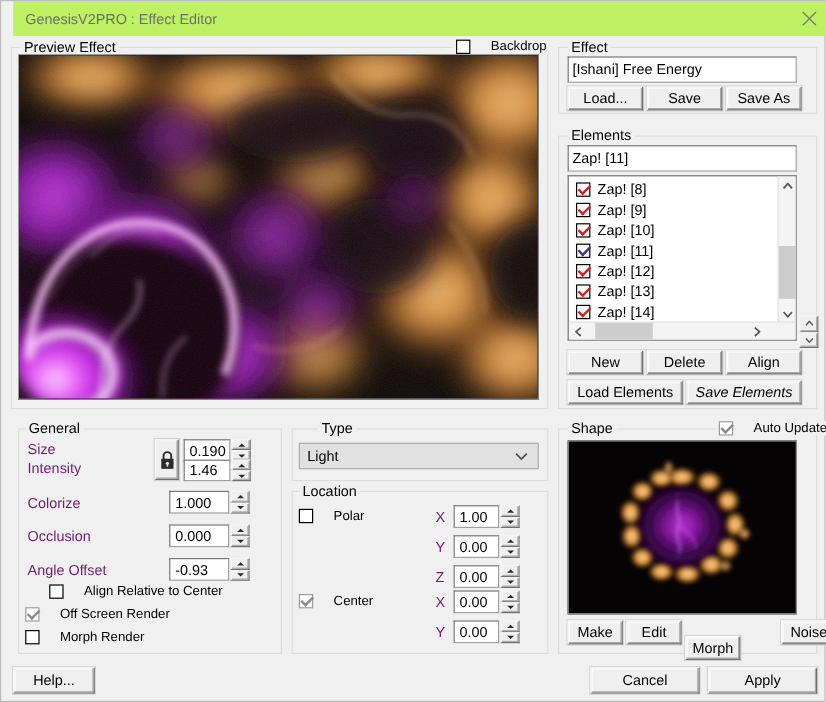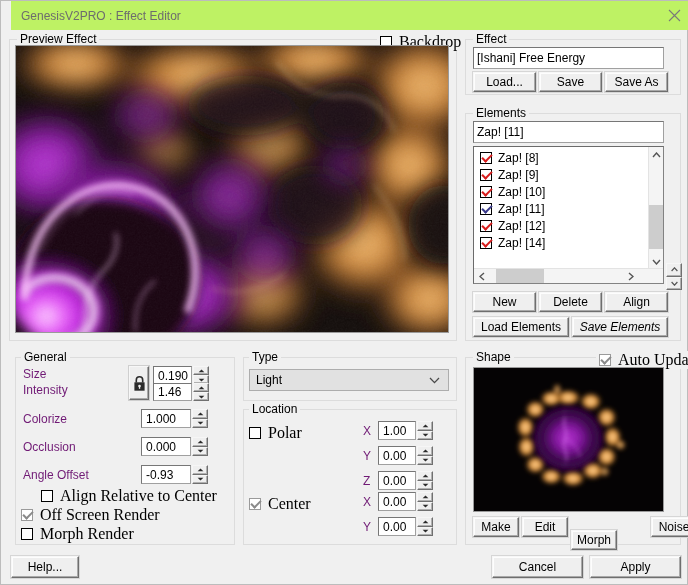--- a/index.html
+++ b/index.html
@@ -21,21 +21,21 @@
   .group-label{position:absolute;background:#f0f0f0;padding:0 3px;font-size:12px;line-height:12px;color:#000;white-space:nowrap;}
   
   .preview-frame{position:absolute;left:14px;top:44px;width:434px;height:288px;border:1px solid #9a9a9a;box-sizing:border-box;background:#000;overflow:hidden;}
   .preview-canvas{position:absolute;left:0;top:0;width:100%;height:100%;}
   
   .cb{display:inline-block;width:12px;height:12px;border:1px solid #000;background:#fff;box-sizing:border-box;position:relative;vertical-align:middle;}
   .cb.red::after{content:"";position:absolute;left:1px;top:1px;width:8px;height:4px;border-left:2px solid #d81d1d;border-bottom:2px solid #d81d1d;transform:rotate(-45deg);}
   .cb.blue::after{content:"";position:absolute;left:1px;top:1px;width:8px;height:4px;border-left:2px solid #3a3a8a;border-bottom:2px solid #3a3a8a;transform:rotate(-45deg);}
   .cb.grey{border-color:#9a9a9a;}
   .cb.grey::after{content:"";position:absolute;left:1px;top:1px;width:8px;height:4px;border-left:2px solid #8a8a8a;border-bottom:2px solid #8a8a8a;transform:rotate(-45deg);}
-  .cb-row{position:absolute;display:flex;align-items:center;gap:7px;white-space:nowrap;font-size:16px;font-family:Liberation Serif, serif;}
+  .cb-row{position:absolute;display:flex;align-items:center;gap:17px;white-space:nowrap;font-size:11px;}
   
   .btn{
     position:absolute;box-sizing:border-box;
     background:#efefef;
     border:1px solid #f7f7f7;
     border-right-color:#6e6e6e;border-bottom-color:#6e6e6e;
     box-shadow:inset -1px -1px 0 #a9a9a9, inset 1px 1px 0 #fdfdfd, 0 0 0 1px #d6d6d6;
     display:flex;align-items:center;justify-content:center;
     font-size:12px;color:#000;cursor:default;user-select:none;
   }
@@ -244,20 +244,24 @@
         <div class="list-item">
           <span class="cb blue"></span>
           <span>Zap! [11]</span>
         </div>
         <div class="list-item">
           <span class="cb red"></span>
           <span>Zap! [12]</span>
         </div>
         <div class="list-item">
           <span class="cb red"></span>
+          <span>Zap! [13]</span>
+        </div>
+        <div class="list-item">
+          <span class="cb red"></span>
           <span>Zap! [14]</span>
         </div>
       </div>
 
     <div class="vscroll" style="right:0;top:0;width:15px;height:123px;border-left:1px solid #e3e3e3;">
       <div class="sb-arrow" style="left:0;top:0;width:15px;height:16px;">
         <svg width="9" height="6" viewBox="0 0 9 6">
             <path d="M1 5 L4.5 1 L8 5" stroke="#555" stroke-width="1.4" fill="none"></path>
           </svg>
       </div>
@@ -398,21 +402,21 @@
   <div class="cb-row" style="left:20px;top:505px;">
     <span class="cb grey"></span>
     <span>Off Screen Render</span>
   </div>
   <div class="cb-row" style="left:20px;top:524px;">
     <span class="cb"></span>
     <span>Morph Render</span>
   </div>
 
   <div class="group" style="left:242px;top:356px;width:214px;height:44px;"></div>
-  <div class="group-label" style="left:248px;top:350px;">Type</div>
+  <div class="group-label" style="left:264px;top:350px;">Type</div>
   <div class="combo" style="left:248px;top:368px;width:200px;height:22px;">
     <span>Light</span>
     <span class="arrow">
       <svg width="11" height="7" viewBox="0 0 11 7">
           <path d="M1 1 L5.5 5.6 L10 1" stroke="#4a4a4a" stroke-width="1.3" fill="none"></path>
         </svg>
     </span>
   </div>
 
   <div class="group" style="left:242px;top:408px;width:214px;height:136px;"></div>

